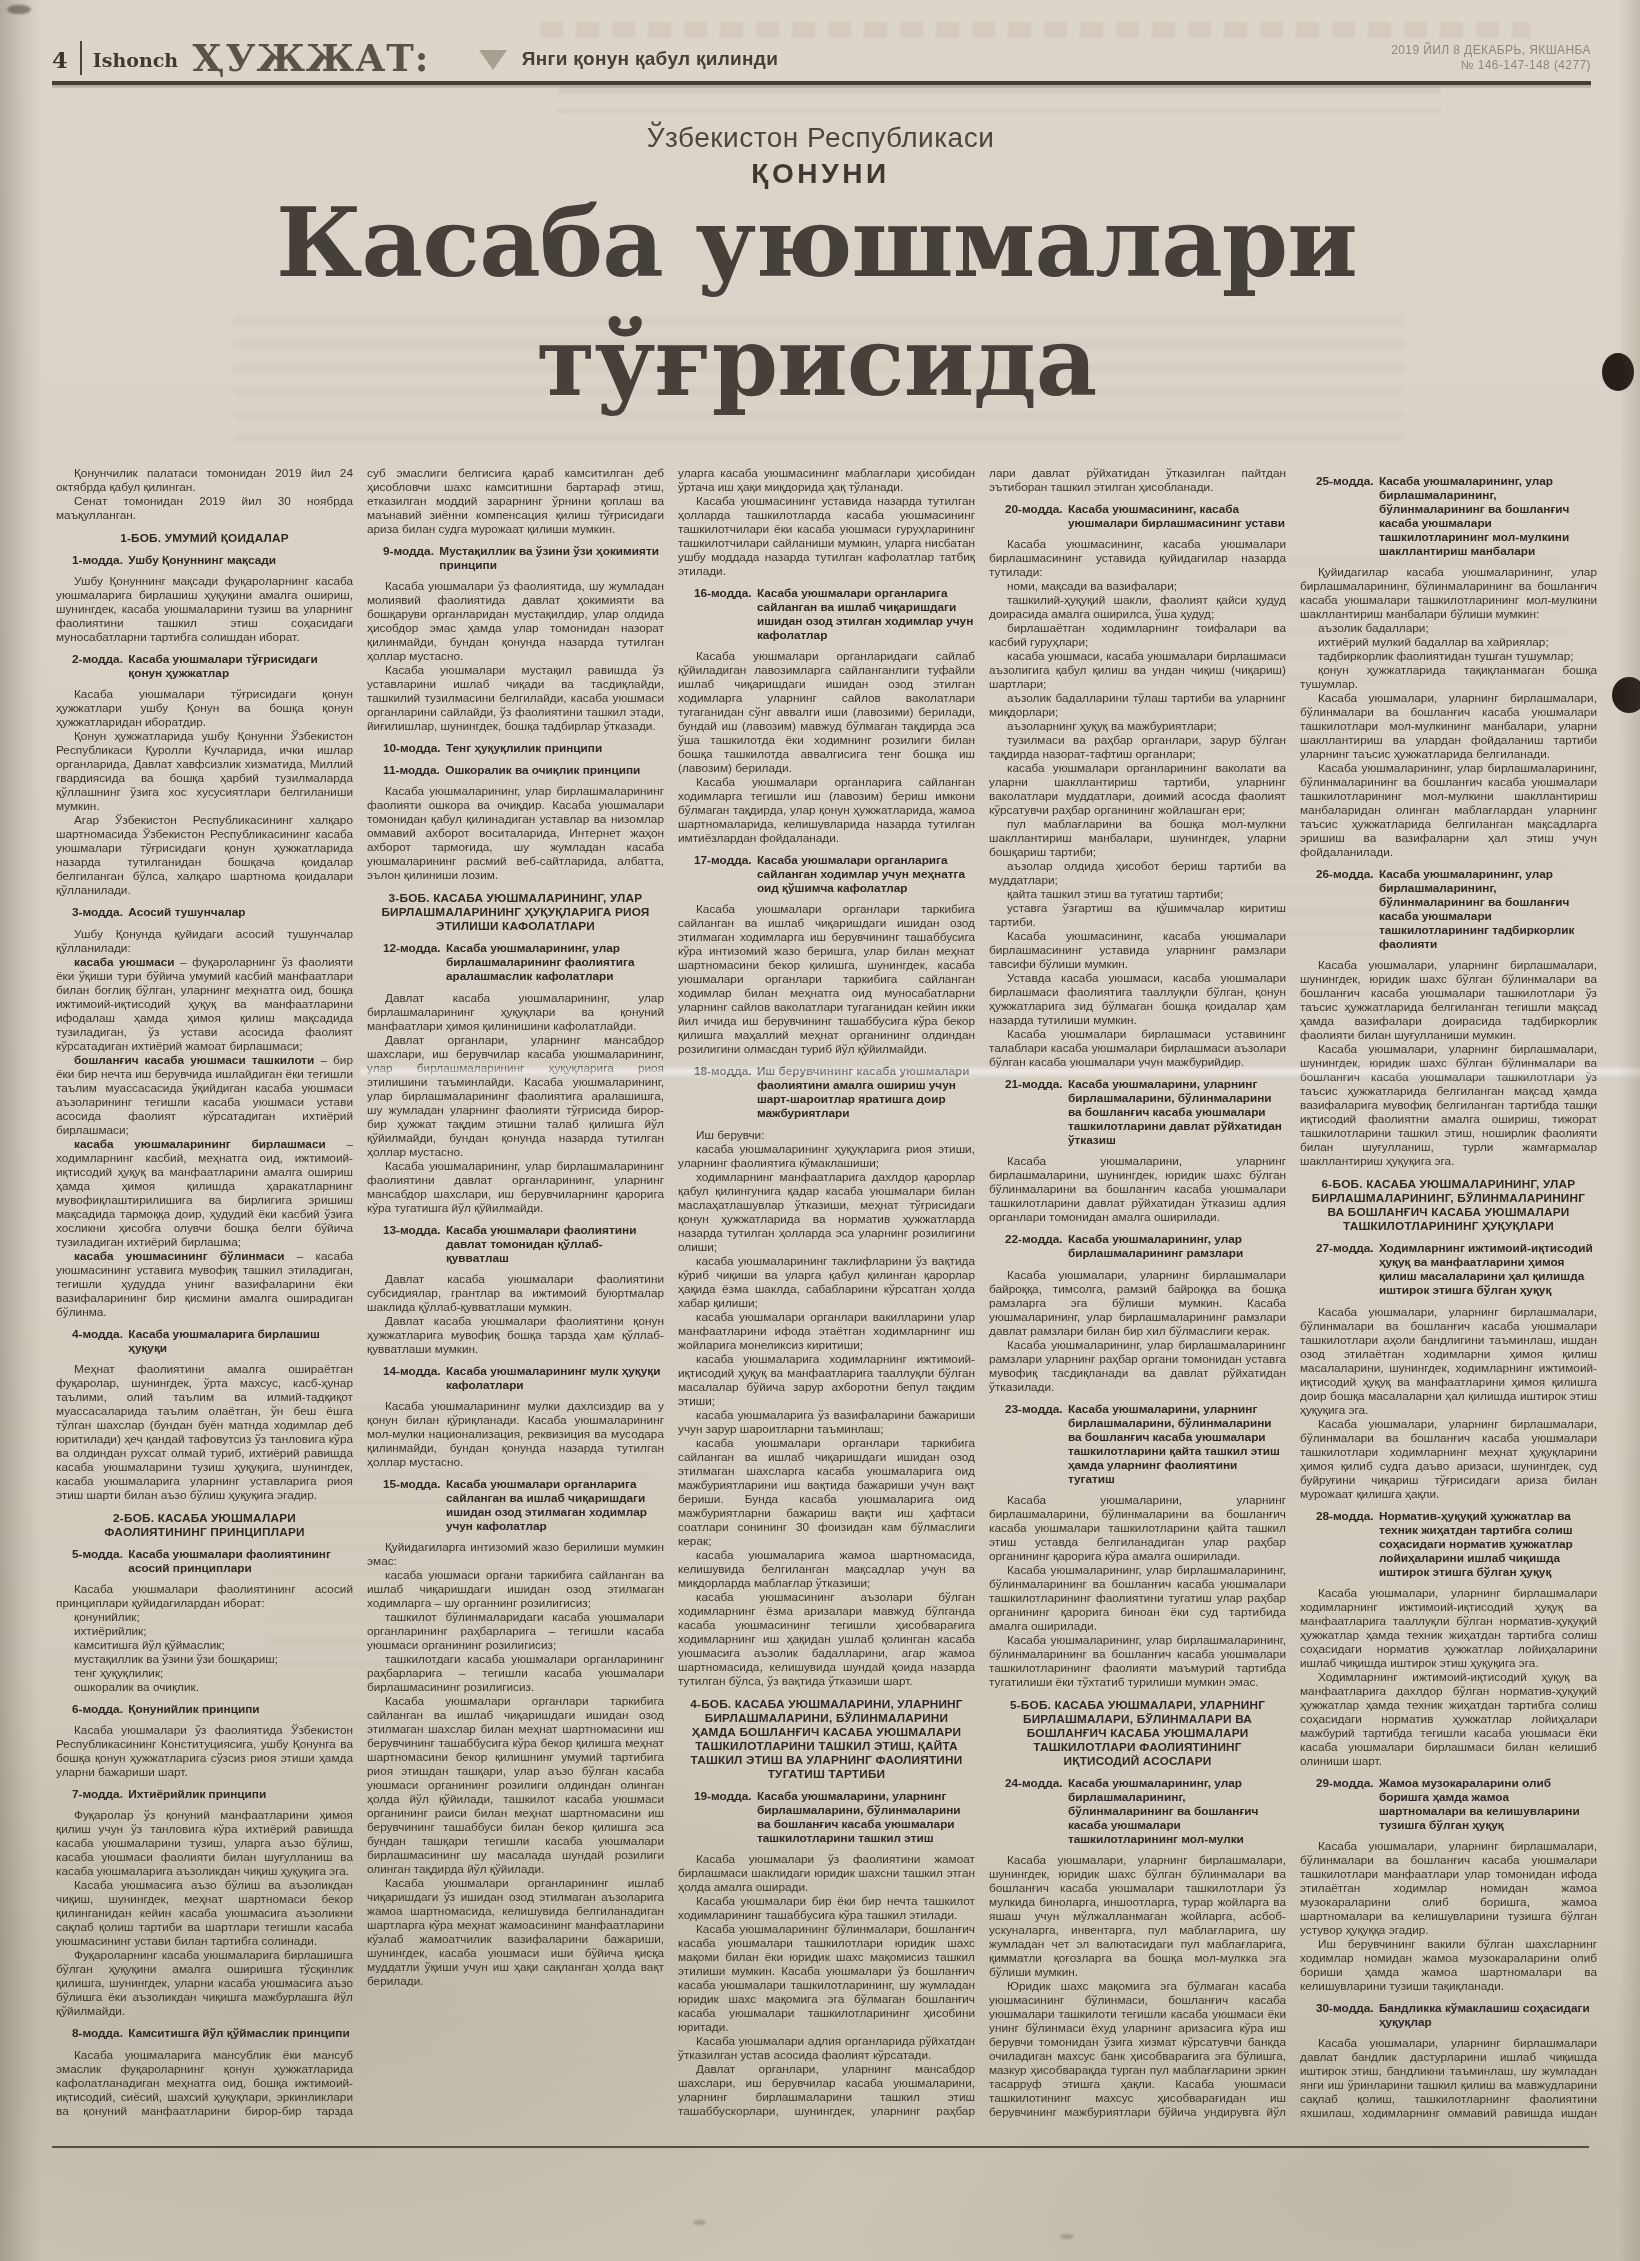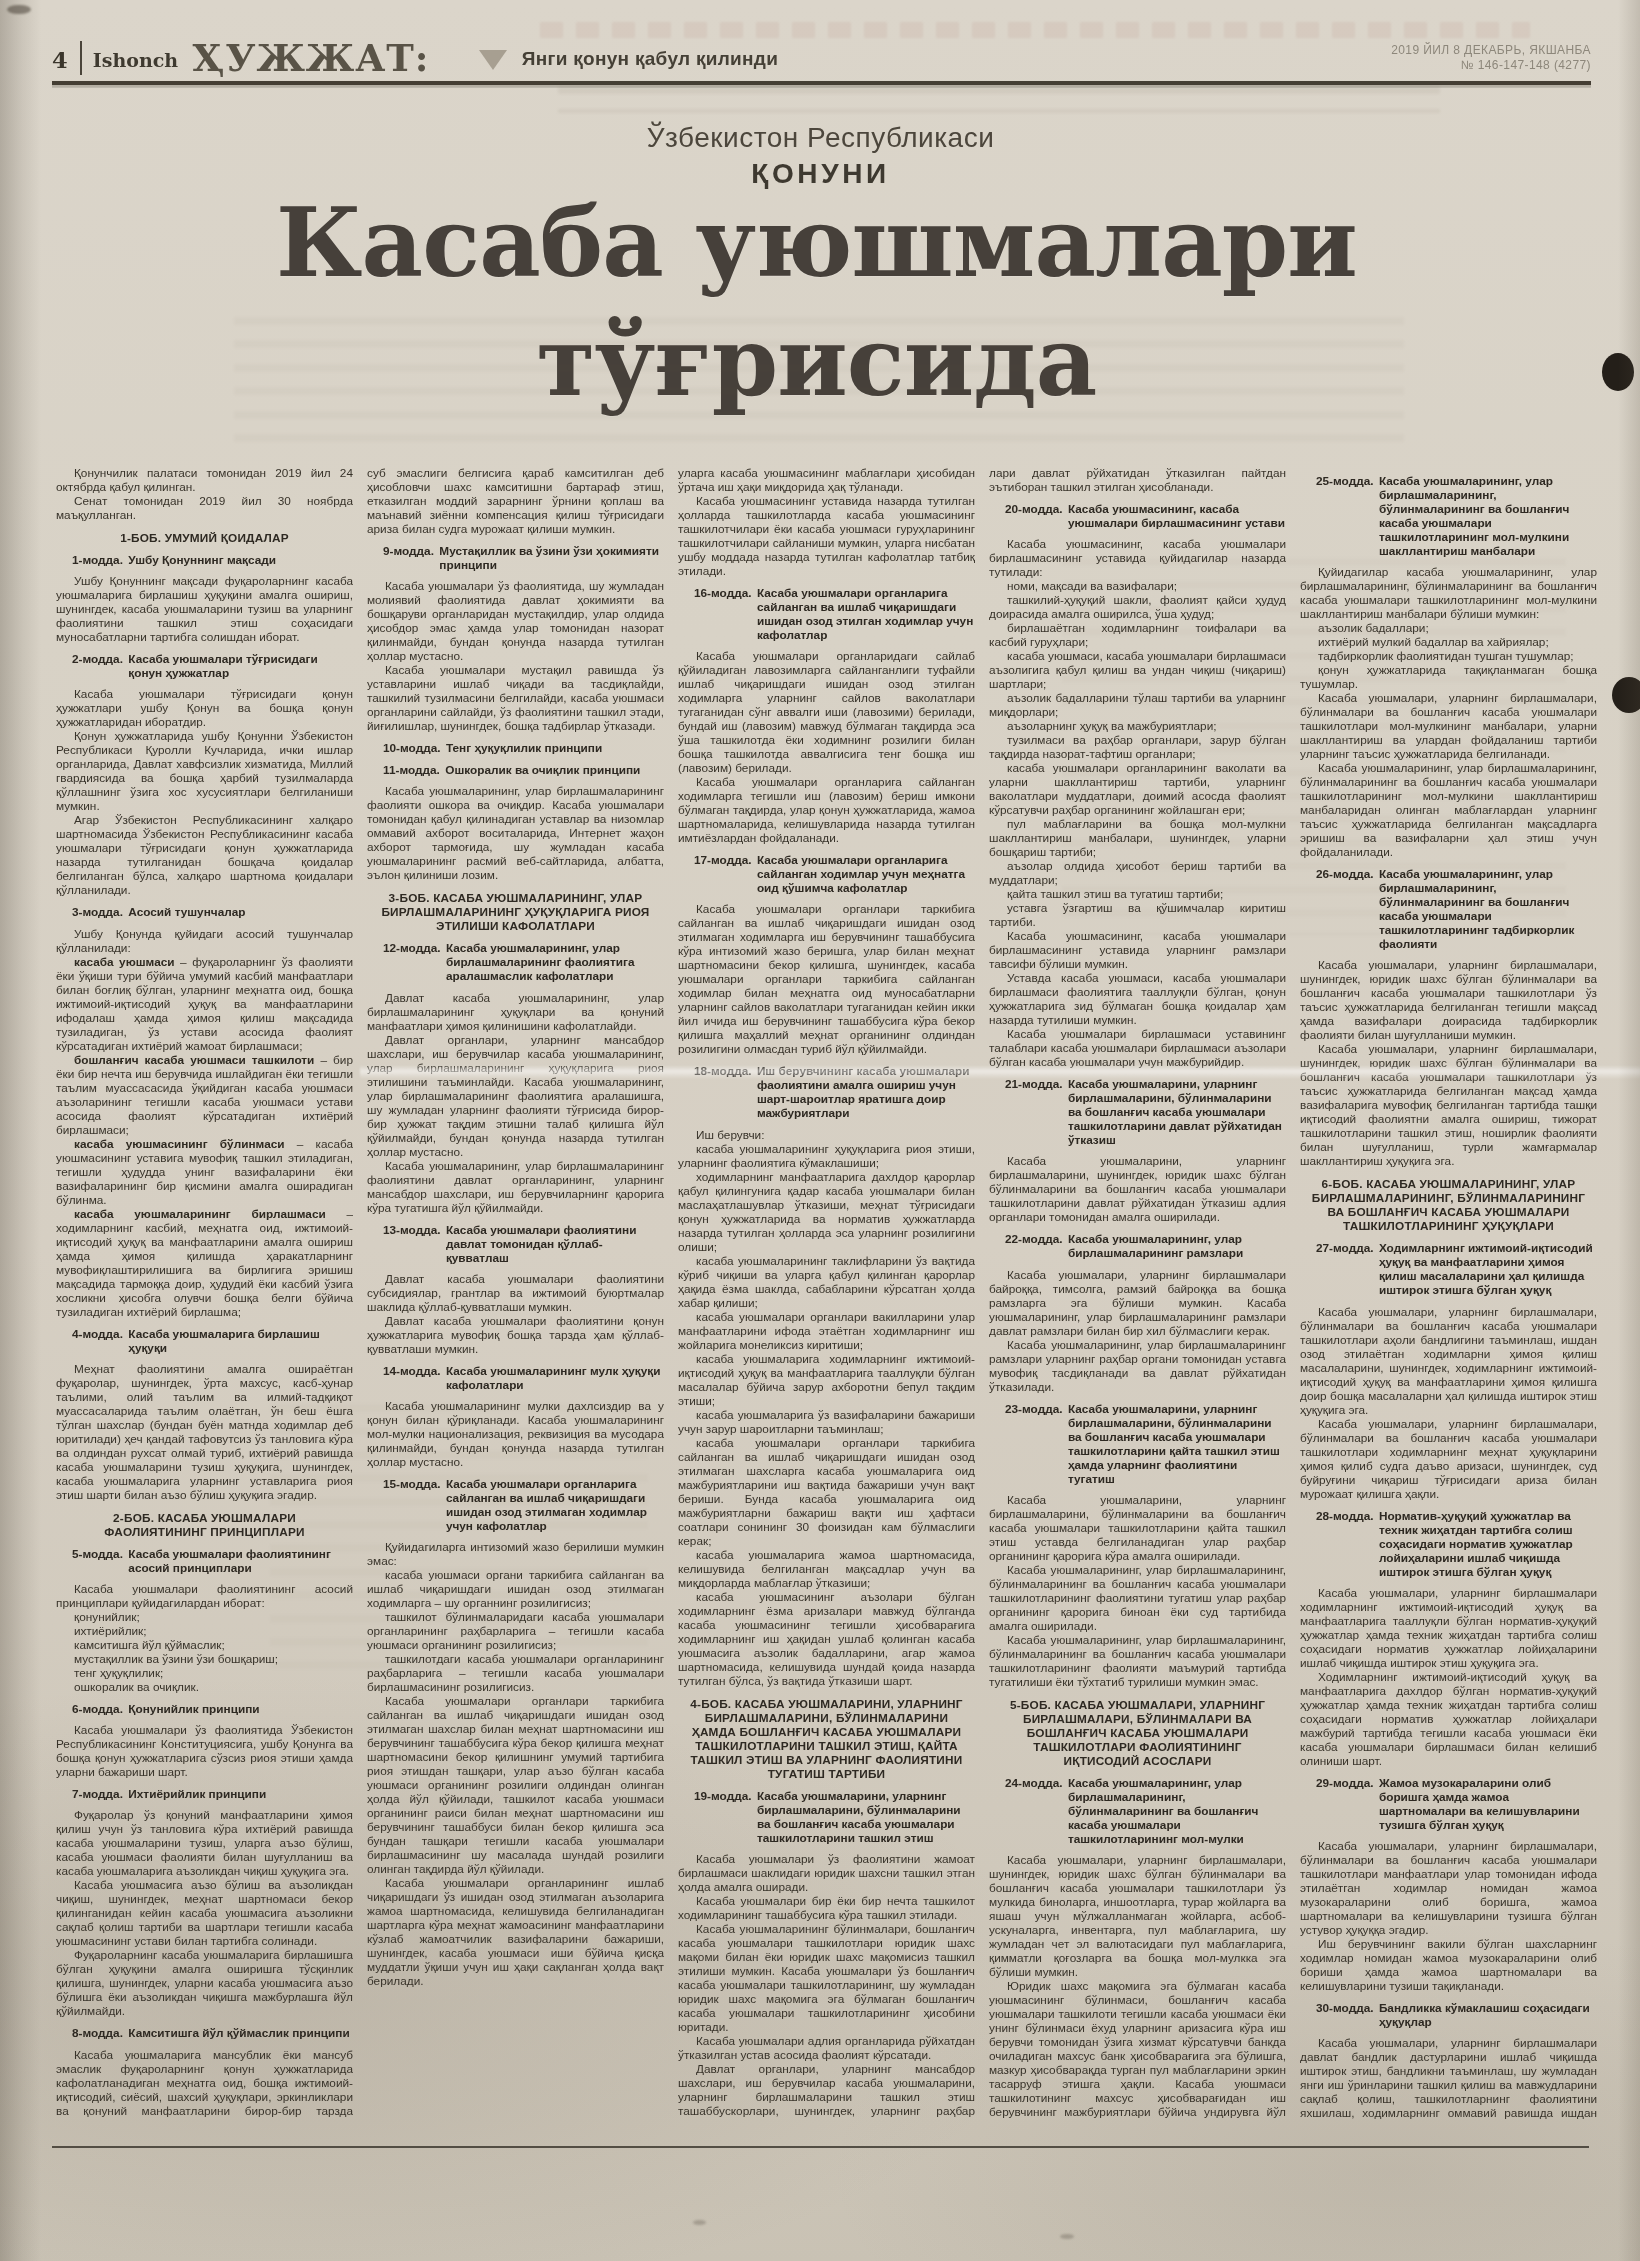--- a/index.html
+++ b/index.html
@@ -114,22 +114,22 @@
         <p>Касаба уюшмалари тўғрисидаги қонун ҳужжатлари ушбу Қонун ва бошқа қонун ҳужжатларидан иборатдир.</p>
         <p>Қонун ҳужжатларида ушбу Қонунни Ўзбекистон Республикаси Қуролли Кучларида, ички ишлар органларида, Давлат хавфсизлик хизматида, Миллий гвардиясида ва бошқа ҳарбий тузилмаларда қўллашнинг ўзига хос хусусиятлари белгиланиши мумкин.</p>
         <p>Агар Ўзбекистон Республикасининг халқаро шартномасида Ўзбекистон Республикасининг касаба уюшмалари тўғрисидаги қонун ҳужжатларида назарда тутилганидан бошқача қоидалар белгиланган бўлса, халқаро шартнома қоидалари қўлланилади.</p>
         <div class="art">
           <span class="lbl">3-модда.</span>
           <span class="ttl">Асосий тушунчалар</span>
         </div>
         <p>Ушбу Қонунда қуйидаги асосий тушунчалар қўлланилади:</p>
         <p><b>касаба уюшмаси</b> – фуқароларнинг ўз фаолияти ёки ўқиши тури бўйича умумий касбий манфаатлари билан боғлиқ бўлган, уларнинг меҳнатга оид, бошқа ижтимоий-иқтисодий ҳуқуқ ва манфаатларини ифодалаш ҳамда ҳимоя қилиш мақсадида тузиладиган, ўз устави асосида фаолият кўрсатадиган ихтиёрий жамоат бирлашмаси;</p>
         <p><b>бошланғич касаба уюшмаси ташкилоти</b> – бир ёки бир нечта иш берувчида ишлайдиган ёки тегишли таълим муассасасида ўқийдиган касаба уюшмаси аъзоларининг тегишли касаба уюшмаси устави асосида фаолият кўрсатадиган ихтиёрий бирлашмаси;</p>
+        <p><b>касаба уюшмаларининг бирлашмаси</b> – ходимларнинг касбий, меҳнатга оид, ижтимоий-иқтисодий ҳуқуқ ва манфаатларини амалга ошириш ҳамда ҳимоя қилишда ҳаракатларнинг мувофиқлаштирилишига ва бирлигига эришиш мақсадида тармоққа доир, ҳудудий ёки касбий ўзига хосликни ҳисобга олувчи бошқа белги бўйича тузиладиган ихтиёрий бирлашма;</p>
         <p><b>касаба уюшмасининг бўлинмаси</b> – касаба уюшмасининг уставига мувофиқ ташкил этиладиган, тегишли ҳудудда унинг вазифаларини ёки вазифаларининг бир қисмини амалга оширадиган бўлинма.</p>
-        <p><b>касаба уюшмаларининг бирлашмаси</b> – ходимларнинг касбий, меҳнатга оид, ижтимоий-иқтисодий ҳуқуқ ва манфаатларини амалга ошириш ҳамда ҳимоя қилишда ҳаракатларнинг мувофиқлаштирилишига ва бирлигига эришиш мақсадида тармоққа доир, ҳудудий ёки касбий ўзига хосликни ҳисобга олувчи бошқа белги бўйича тузиладиган ихтиёрий бирлашма;</p>
         <div class="art">
           <span class="lbl">4-модда.</span>
           <span class="ttl">Касаба уюшмаларига бирлашиш ҳуқуқи</span>
         </div>
         <p>Меҳнат фаолиятини амалга ошираётган фуқаролар, шунингдек, ўрта махсус, касб-ҳунар таълими, олий таълим ва илмий-тадқиқот муассасаларида таълим олаётган, ўн беш ёшга тўлган шахслар (бундан буён матнда ходимлар деб юритилади) ҳеч қандай тафовутсиз ўз танловига кўра ва олдиндан рухсат олмай туриб, ихтиёрий равишда касаба уюшмаларини тузиш ҳуқуқига, шунингдек, касаба уюшмаларига уларнинг уставларига риоя этиш шарти билан аъзо бўлиш ҳуқуқига эгадир.</p>
         <p class="ch">2-БОБ. КАСАБА УЮШМАЛАРИ ФАОЛИЯТИНИНГ ПРИНЦИПЛАРИ</p>
         <div class="art">
           <span class="lbl">5-модда.</span>
           <span class="ttl">Касаба уюшмалари фаолиятининг асосий принциплари</span>
         </div>

